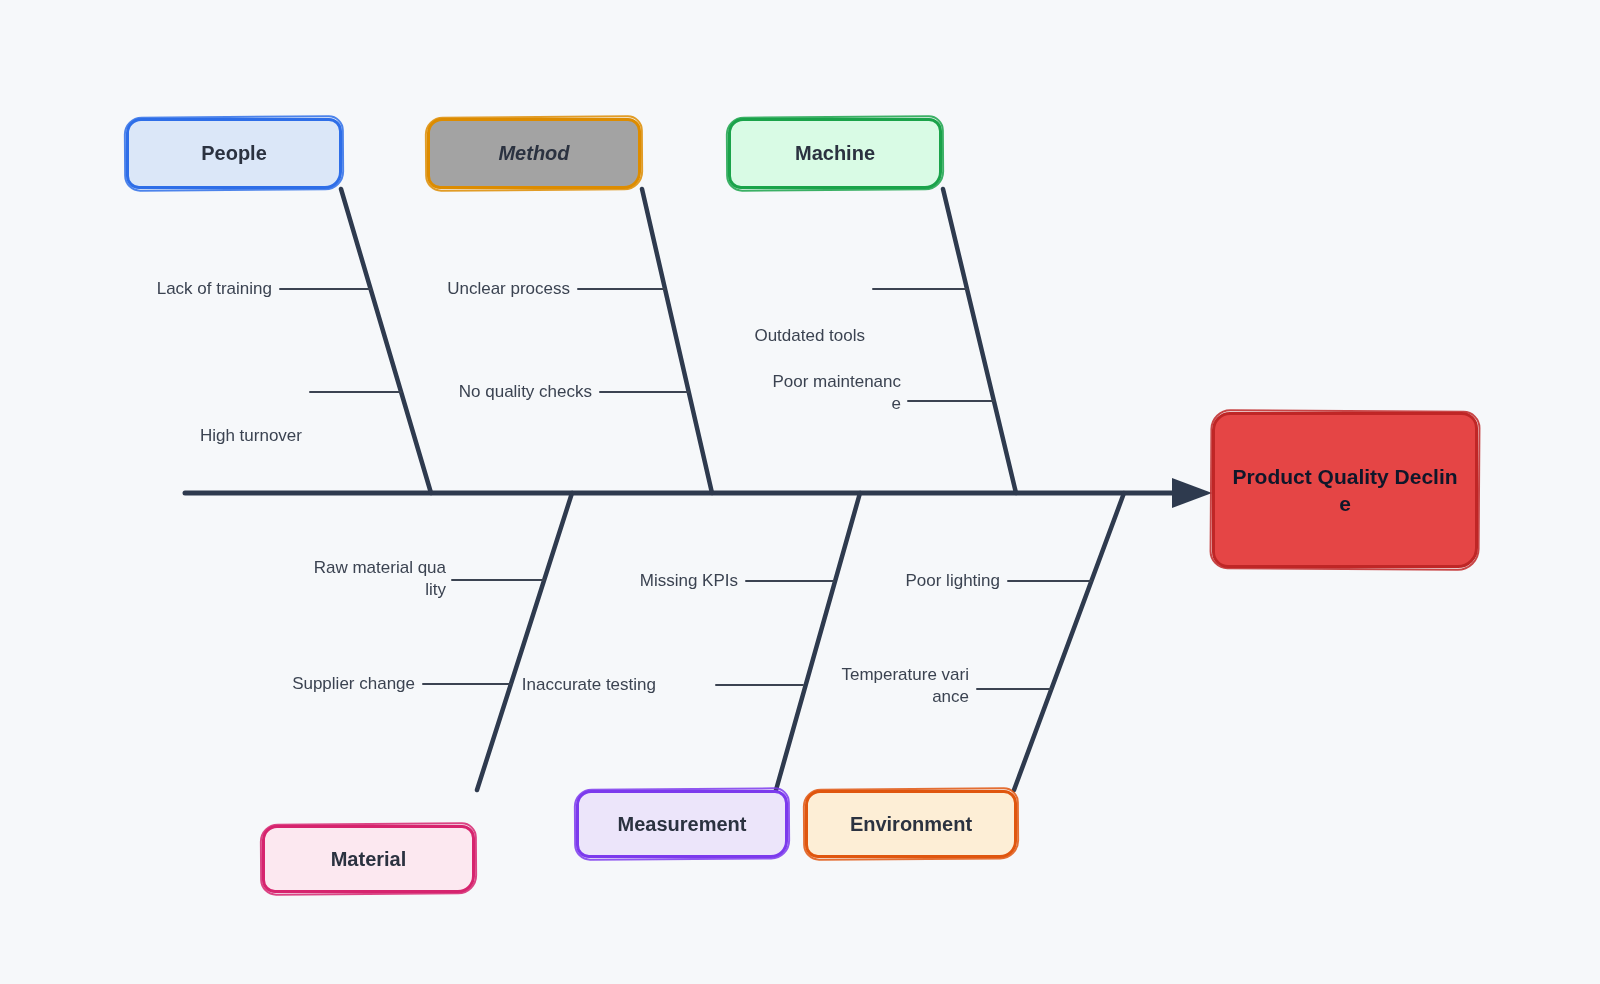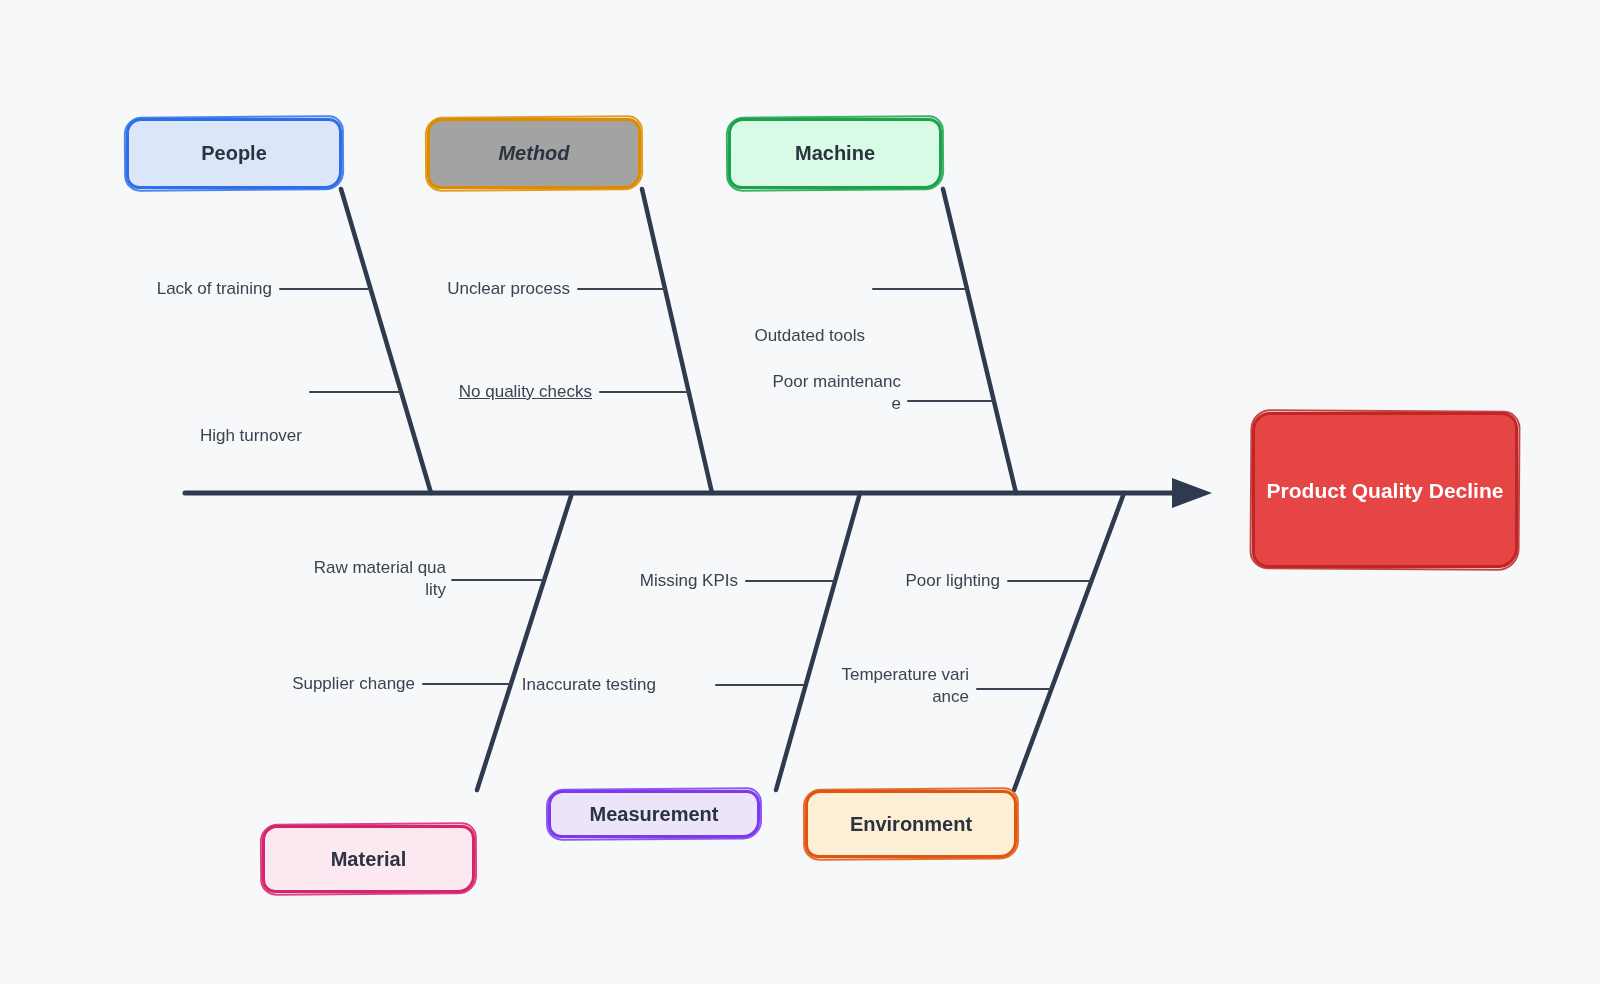--- a/index.html
+++ b/index.html
@@ -60,33 +60,33 @@
   }
   .c-people      { background: #dbe7f8; border-color: #2e6ee8; }
   .c-method      { background: #a3a3a3; border-color: #dd8c00; font-style: italic; }
   .c-machine     { background: #d9fbe5; border-color: #1aa34a; }
   .c-material    { background: #fce8f0; border-color: #d6246e; }
   .c-measurement { background: #ece5fa; border-color: #7c3aed; }
   .c-environment { background: #fdeed6; border-color: #e0560f; }
 
   .effect-box {
     position: absolute;
-    left: 1252px;
+    left: 1212px;
     top: 412px;
     width: 266px;
     height: 156px;
     background: #e54545;
     border: 3.5px solid #bf2626;
     border-radius: 18px 16px 20px 16px;
     box-sizing: border-box;
     display: flex;
-    flex-direction: row;
+    flex-direction: column;
     align-items: center;
     justify-content: center;
-    color: #ffffff;
+    color: #0f172a;
     font-weight: bold;
     font-size: 21px;
     line-height: 27px;
     cursor: pointer;
   }
   .effect-box::after {
     content: "";
     position: absolute;
     inset: -5px;
     border: 2px solid #bf2626;
@@ -145,21 +145,21 @@
   <div class="box c-method" style="left:427px; top:118px; width:214px; height:71px;">
     <span>Method</span>
   </div>
   <div class="box c-machine" style="left:728px; top:118px; width:214px; height:71px;">
     <span>Machine</span>
   </div>
 
   <div class="box c-material" style="left:262px; top:790px; width:213px; height:68px;margin-top:35px;">
     <span>Material</span>
   </div>
-  <div class="box c-measurement" style="left:548px; top:790px; width:212px; height:48px;">
+  <div class="box c-measurement" style="left:576px; top:790px; width:212px; height:68px;">
     <span>Measurement</span>
   </div>
   <div class="box c-environment" style="left:805px; top:790px; width:212px; height:68px;">
     <span>Environment</span>
   </div>
 
   <div class="effect-box">
     <span>Product Quality Declin</span>
     <span>e</span>
   </div>
@@ -167,21 +167,21 @@
   <div class="cause" style="right:1328px; top:278px;">
     <span>Lack of training</span>
   </div>
   <div class="cause" style="right:1298px; top:381px;margin-top:44px;">
     <span>High turnover</span>
   </div>
 
   <div class="cause" style="right:1030px; top:278px;">
     <span>Unclear process</span>
   </div>
-  <div class="cause" style="right:1008px; top:381px;text-decoration:underline;">
+  <div class="cause" style="right:1008px; top:381px;">
     <span>No quality checks</span>
   </div>
 
   <div class="cause" style="right:735px; top:278px;margin-top:47px;">
     <span>Outdated tools</span>
   </div>
   <div class="cause" style="right:699px; top:371px;">
     <span>Poor maintenanc</span>
     <span>e</span>
   </div>

